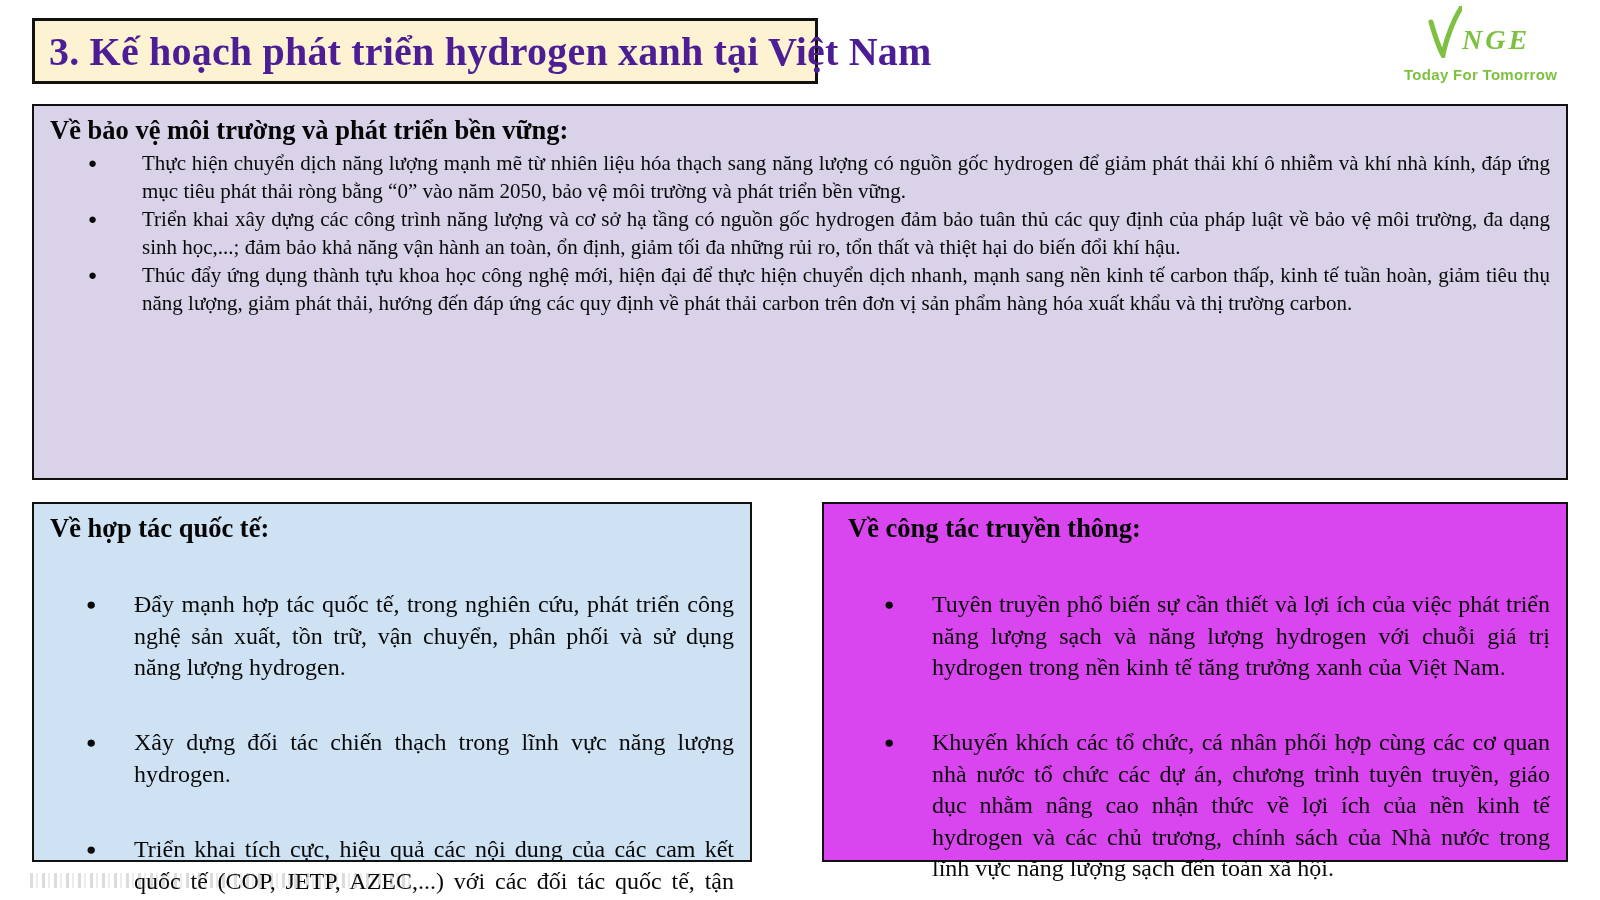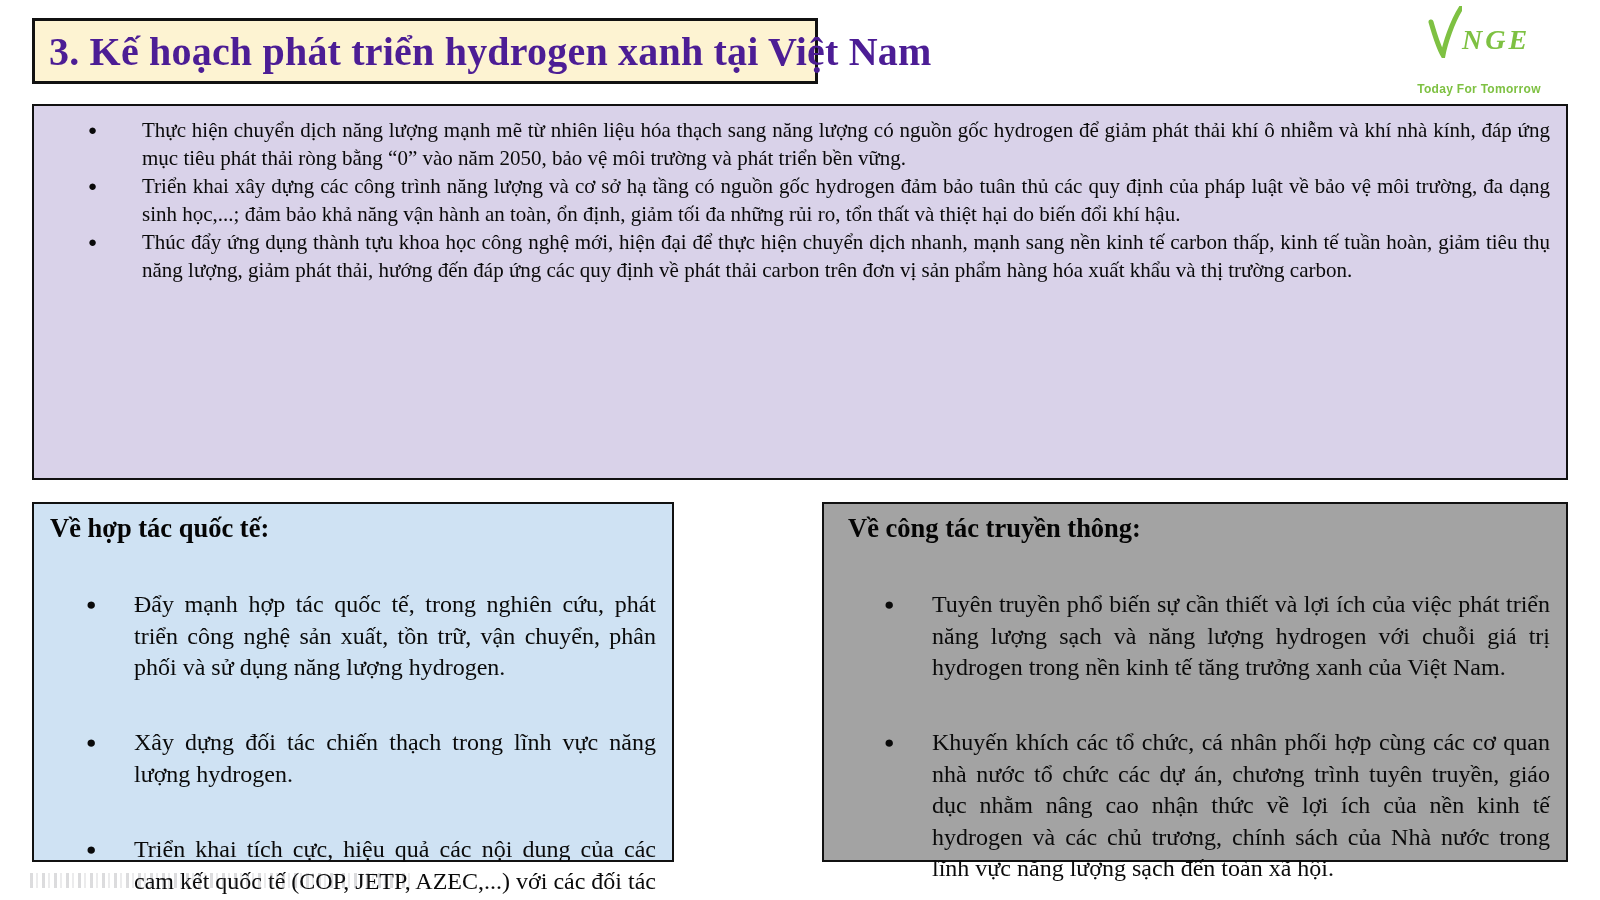--- a/index.html
+++ b/index.html
@@ -19,21 +19,21 @@
   
   .logo{position:absolute;right:46px;top:6px;width:150px;text-align:center;color:#7ec142;}
   .logo .mark-row{display:flex;align-items:flex-end;justify-content:center;height:52px;}
   .logo .vswoosh{width:34px;height:52px;display:block;}
   .logo .brand-rest{
     font-family:"Liberation Serif",serif;font-style:italic;font-weight:600;
     font-size:28px;letter-spacing:3px;line-height:1;padding-bottom:4px;
   }
   .logo .tagline{
     font-family:"Liberation Sans","DejaVu Sans",sans-serif;font-weight:bold;
-    font-size:12px;margin-top:24px;letter-spacing:.3px;white-space:nowrap;
+    font-size:15px;margin-top:8px;letter-spacing:.3px;white-space:nowrap;
   }
   
   .content-box{
     position:absolute;border:2px solid #111;box-sizing:border-box;
     padding:8px 16px 6px 16px;
   }
   .box-heading{
     font-weight:bold;font-size:26.5px;line-height:1.25;color:#050505;
   }
   .bullet-list{list-style:none;margin:3px 0 0 0;padding:0;}
@@ -41,25 +41,25 @@
     position:relative;text-align:justify;color:#0a0a0a;
   }
   .bullet-list li::before{
     content:"\25CF";position:absolute;font-size:.72em;top:.28em;
   }
   
   .env-box{left:32px;top:104px;width:1536px;height:376px;background:#d9d2e9;}
   .env-box .bullet-list li{font-size:21px;line-height:1.31;padding-left:92px;margin-bottom:1px;}
   .env-box .bullet-list li::before{left:38px;}
   
-  .intl-box{left:32px;top:502px;width:642px;height:360px;background:#cfe2f3;}
+  .intl-box{left:32px;top:502px;width:720px;height:360px;background:#cfe2f3;}
   .side-text li{font-size:24px;line-height:1.31;padding-left:84px;margin-bottom:1px;margin-top:44px;}
   .side-text li::before{left:36px;}
   
-  .media-box{left:822px;top:502px;width:746px;height:360px;background:#a3a3a3;padding-left:24px;}
+  .media-box{left:822px;top:502px;width:746px;height:360px;background:#d946ef;padding-left:24px;}
   
   .watermark-bar{
     position:absolute;left:30px;top:873px;width:382px;height:15px;
     background:repeating-linear-gradient(90deg,
       rgba(60,60,70,0.18) 0 3px, rgba(255,255,255,0) 3px 6px,
       rgba(60,60,70,0.10) 6px 8px, rgba(255,255,255,0) 8px 12px);
   }
 </style>
 </head>
 <body>
@@ -74,20 +74,21 @@
     <div class="mark-row">
       <svg class="vswoosh" viewBox="0 0 34 52" aria-hidden="true">
         <path d="M3 16 C7 30 11 42 15 49 C17 38 24 16 33 2" fill="none" stroke="#7ec142" stroke-width="5" stroke-linecap="round"></path>
       </svg>
       <span class="brand-rest">NGE</span>
     </div>
     <div class="tagline">Today For Tomorrow</div>
   </div>
 
   <div class="content-box env-box">
+    <div class="box-heading">Về bảo vệ môi trường và phát triển bền vững:</div>
     <ul class="bullet-list">
       <li>Thực hiện chuyển dịch năng lượng mạnh mẽ từ nhiên liệu hóa thạch sang năng lượng có nguồn gốc hydrogen để giảm phát thải khí ô nhiễm và khí nhà kính, đáp ứng mục tiêu phát thải ròng bằng “0” vào năm 2050, bảo vệ môi trường và phát triển bền vững.</li>
       <li>Triển khai xây dựng các công trình năng lượng và cơ sở hạ tầng có nguồn gốc hydrogen đảm bảo tuân thủ các quy định của pháp luật về bảo vệ môi trường, đa dạng sinh học,...; đảm bảo khả năng vận hành an toàn, ổn định, giảm tối đa những rủi ro, tổn thất và thiệt hại do biến đổi khí hậu.</li>
       <li>Thúc đẩy ứng dụng thành tựu khoa học công nghệ mới, hiện đại để thực hiện chuyển dịch nhanh, mạnh sang nền kinh tế carbon thấp, kinh tế tuần hoàn, giảm tiêu thụ năng lượng, giảm phát thải, hướng đến đáp ứng các quy định về phát thải carbon trên đơn vị sản phẩm hàng hóa xuất khẩu và thị trường carbon.</li>
     </ul>
   </div>
 
   <div class="content-box intl-box">
     <div class="box-heading">Về hợp tác quốc tế:</div>
     <ul class="bullet-list side-text">

